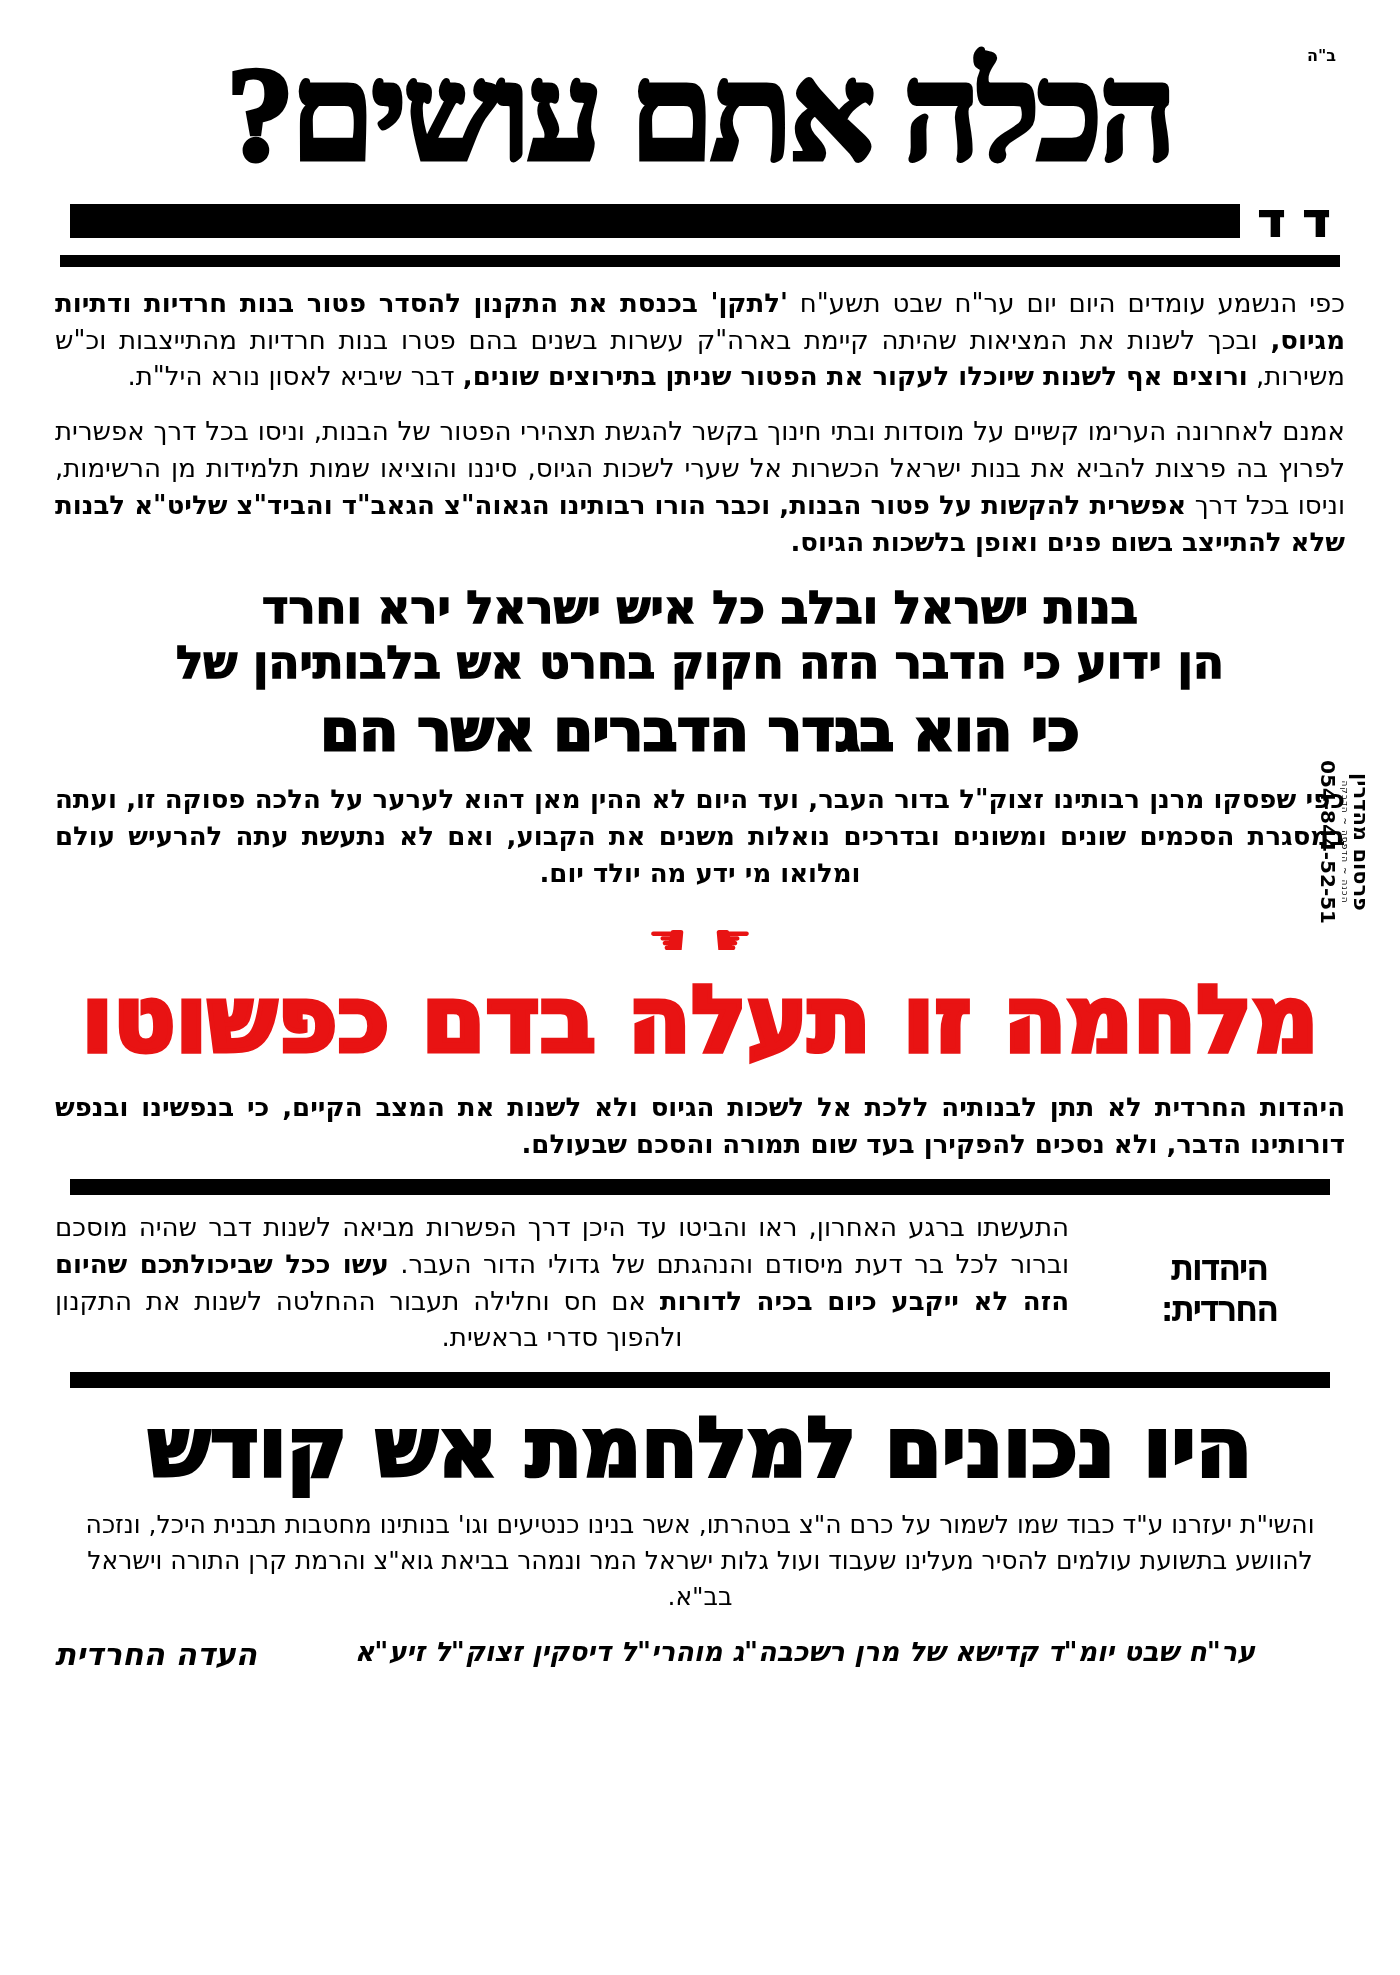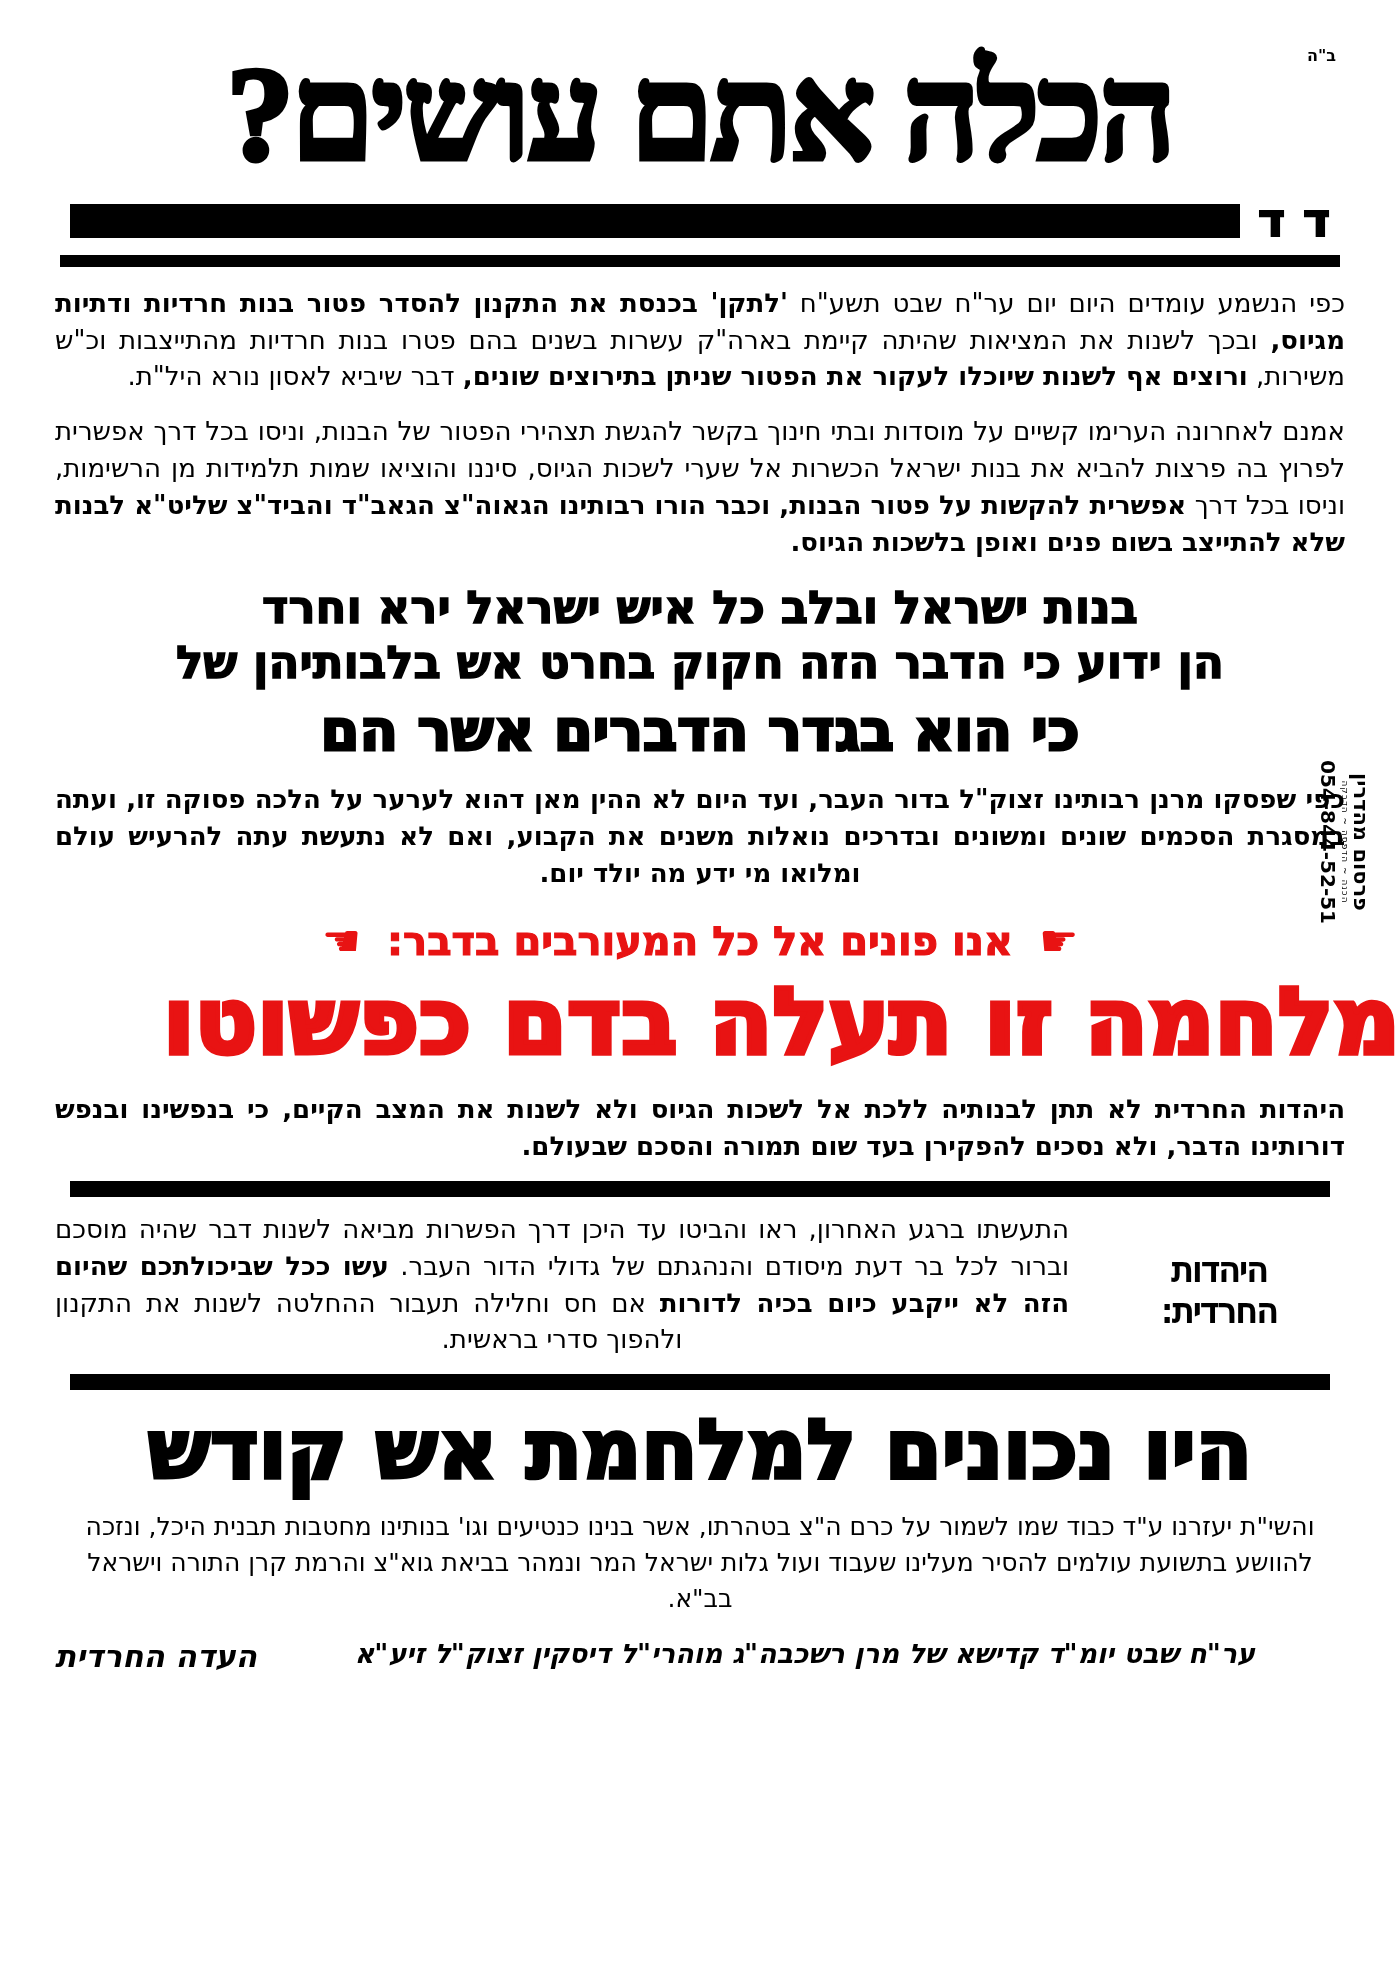--- a/index.html
+++ b/index.html
@@ -67,21 +67,21 @@
   .call{
     margin-top:26px;
     display:flex;justify-content:center;align-items:center;gap:26px;
     color:var(--red);
     font-size:40px;font-weight:bold;
     -webkit-text-stroke:1.2px currentColor;
   }
   .hand{font-size:44px;-webkit-text-stroke:0;line-height:1;}
   .red-mega{
     margin-top:6px;
-    text-align:right;
+    text-align:center;
     color:var(--red);
     font-size:92px;font-weight:bold;line-height:1.12;
     -webkit-text-stroke:5px currentColor;
     white-space:nowrap;
   }
   .divider{margin:16px 70px 0;height:16px;background:#000;}
   .section{
     display:flex;align-items:flex-start;gap:26px;
     margin:14px 55px 0;
   }
@@ -156,21 +156,20 @@
     <div class="subhead-line">בנות ישראל ובלב כל איש ישראל ירא וחרד</div>
     <div class="subhead-line">הן ידוע כי הדבר הזה חקוק בחרט אש בלבותיהן של</div>
     <div class="subhead-heavy">כי הוא בגדר הדברים אשר הם</div>
   </div>
 
 
   <p class="para center-last"><span class="b">כפי שפסקו מרנן רבותינו זצוק"ל בדור העבר, ועד היום לא ההין מאן דהוא לערער על הלכה פסוקה זו, ועתה במסגרת הסכמים שונים ומשונים ובדרכים נואלות משנים את הקבוע, ואם לא נתעשת עתה להרעיש עולם ומלואו מי ידע מה יולד יום.</span></p>
 
   <div class="call">
     <span class="hand">☛</span>
-    <span>אנו פונים אל כל המעורבים בדבר:</span>
     <span class="hand">☚</span>
   </div>
 
   <div class="red-mega">מלחמה זו תעלה בדם כפשוטו</div>
 
   <p class="para"><span class="b">היהדות החרדית לא תתן לבנותיה ללכת אל לשכות הגיוס ולא לשנות את המצב הקיים, כי בנפשינו ובנפש דורותינו הדבר, ולא נסכים להפקירן בעד שום תמורה והסכם שבעולם.</span></p>
 
   <div class="divider"></div>
 
   <div class="section">

